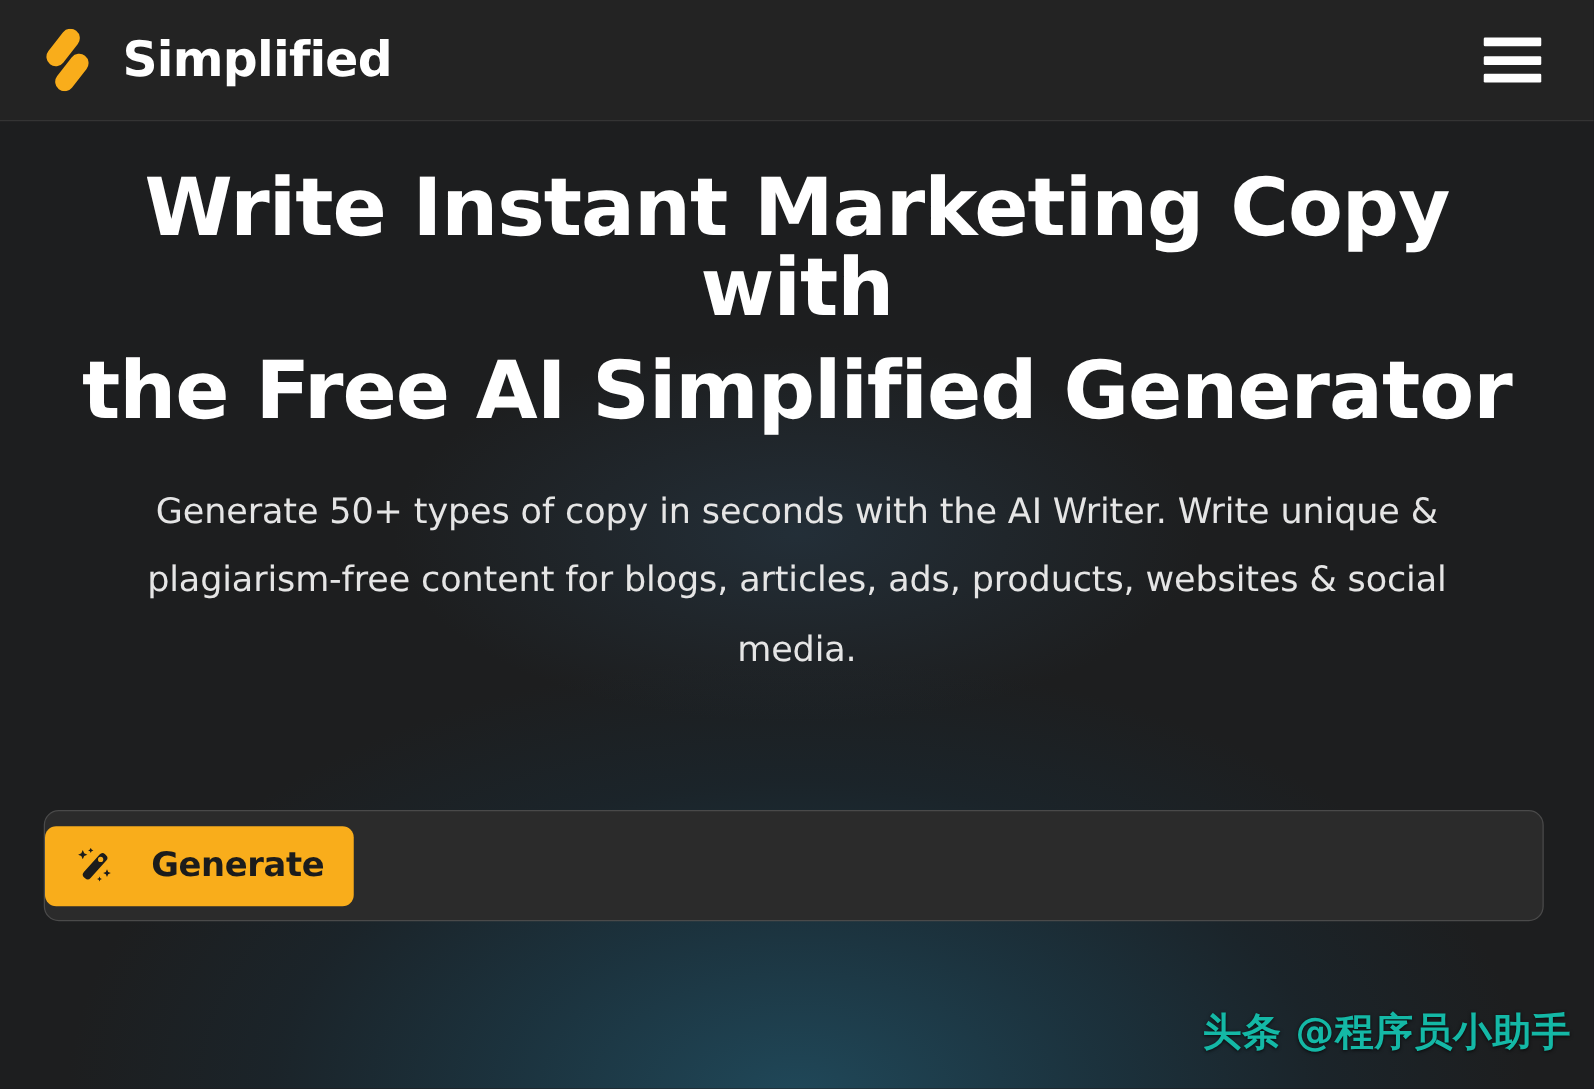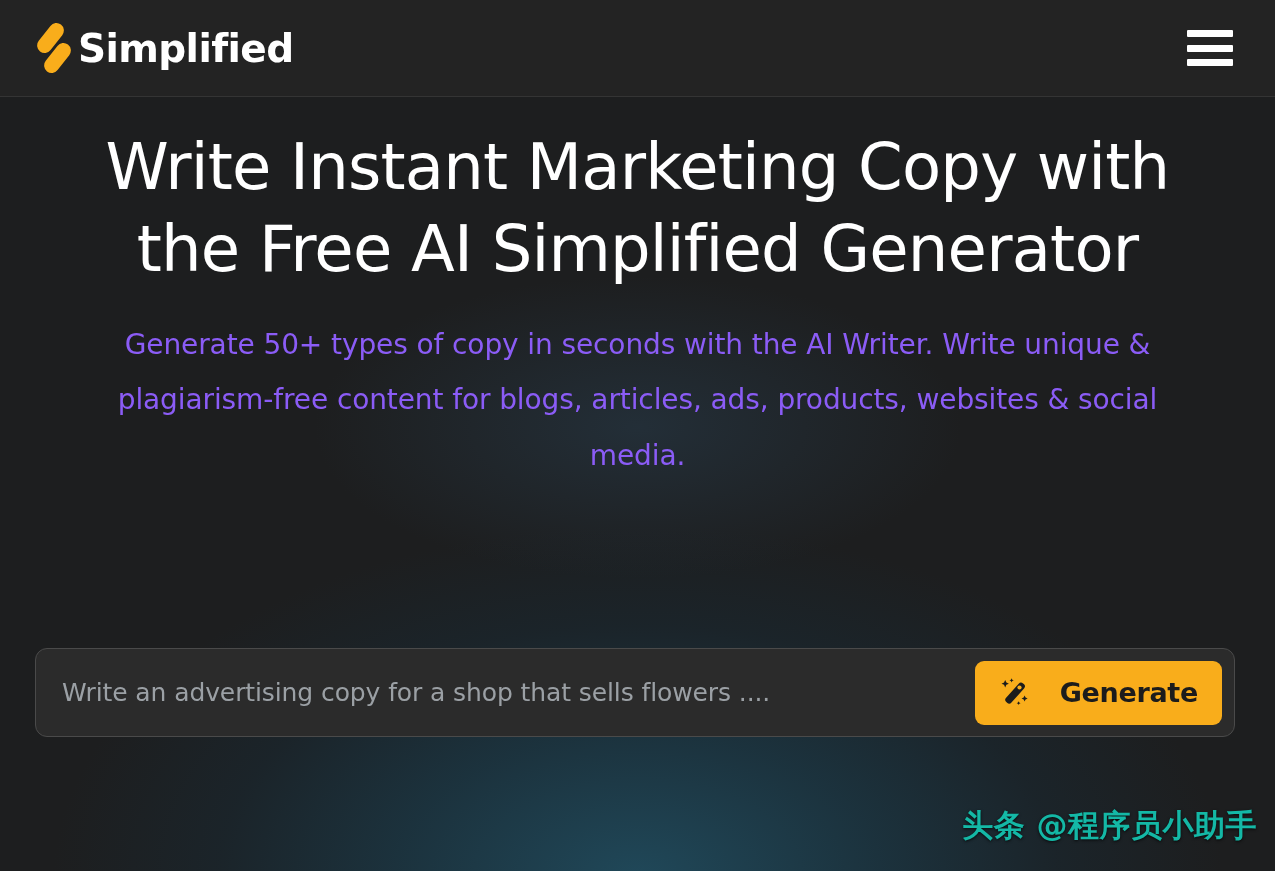--- a/index.html
+++ b/index.html
@@ -15,21 +15,21 @@
   .site-header{
     position:absolute; top:0; left:0;
     width:1275px; height:97px;
     background:#232323;
     border-bottom:1px solid #343434;
     display:flex; align-items:center;
     justify-content:space-between;
     padding:0 30px 0 32px;
     z-index:10;
   }
-  .brand{ display:flex; align-items:center; gap:2px;justify-content:flex-end; }
+  .brand{ display:flex; align-items:center; gap:22px;justify-content:flex-end; }
   .brand-mark{ width:44px; height:50px; display:block; flex:none; }
   .brand-name{
     font-size:39px; font-weight:700; color:#ffffff;
     letter-spacing:-0.6px; line-height:1;
     font-family:"DejaVu Sans","Liberation Sans",sans-serif;
   }
   .hamburger{
     width:46px; height:36px;
     display:flex; flex-direction:column;
     justify-content:space-between;
@@ -68,33 +68,33 @@
     pointer-events:none;
   }
   .hero-inner{
     position:relative; z-index:3;
     width:1180px; margin:0 auto;
     padding-top:38px;
     text-align:center;
   }
   .hero-title{
     font-family:"DejaVu Sans","Liberation Sans",sans-serif;
-    font-size:64px; font-weight:400;
+    font-size:64px; font-weight:700;
     line-height:1.0;
     color:#ffffff;
     letter-spacing:-0.8px;
     padding:0 10px;
   }
   .hero-title .ln{ display:block; margin-bottom:18px; }
   .hero-sub{
     margin-top:36px;
     font-family:"DejaVu Sans","Liberation Sans",sans-serif;
     font-size:28px; font-weight:400;
     line-height:1.98;
-    color:#8b5cf6;
+    color:#e5e5e5;
     letter-spacing:-0.1px;
     padding:0 28px;
   }
 
   
   .prompt-bar{
     position:absolute; z-index:4;
     left:35px; top:551px;
     width:1200px; height:89px;
     background:#2b2b2b;
@@ -177,21 +177,20 @@
 
     <div class="hero-inner">
       <h1 class="hero-title">
         <span class="ln">Write Instant Marketing Copy with</span>
         <span class="ln">the Free AI Simplified Generator</span>
       </h1>
       <p class="hero-sub">Generate 50+ types of copy in seconds with the AI Writer. Write unique &amp; plagiarism-free content for blogs, articles, ads, products, websites &amp; social media.</p>
     </div>
 
     <div class="prompt-bar">
-      <input class="prompt-input" type="text" placeholder="Write an advertising copy for a shop that sells flowers ...." value="" style="">
       <button class="generate-btn">
         <span>
           <svg class="wand-icon" viewBox="0 0 32 32" xmlns="http://www.w3.org/2000/svg" aria-hidden="true">
             <g fill="#1c1c1c">
               <rect x="12.5" y="3.5" width="7.2" height="25" rx="3.1" transform="rotate(42 16 16)"></rect>
               <circle cx="20.5" cy="10.5" r="2.1" fill="#f9ad1b"></circle>
               <path d="M6.2 3.0 l1.15 2.55 2.55 1.15 -2.55 1.15 -1.15 2.55 -1.15 -2.55 -2.55 -1.15 2.55 -1.15z"></path>
               <path d="M25.6 18.4 l0.95 2.1 2.1 0.95 -2.1 0.95 -0.95 2.1 -0.95 -2.1 -2.1 -0.95 2.1 -0.95z"></path>
               <path d="M12.6 1.2 l0.65 1.45 1.45 0.65 -1.45 0.65 -0.65 1.45 -0.65 -1.45 -1.45 -0.65 1.45 -0.65z"></path>
               <path d="M19.6 24.2 l0.6 1.35 1.35 0.6 -1.35 0.6 -0.6 1.35 -0.6 -1.35 -1.35 -0.6 1.35 -0.6z"></path>

